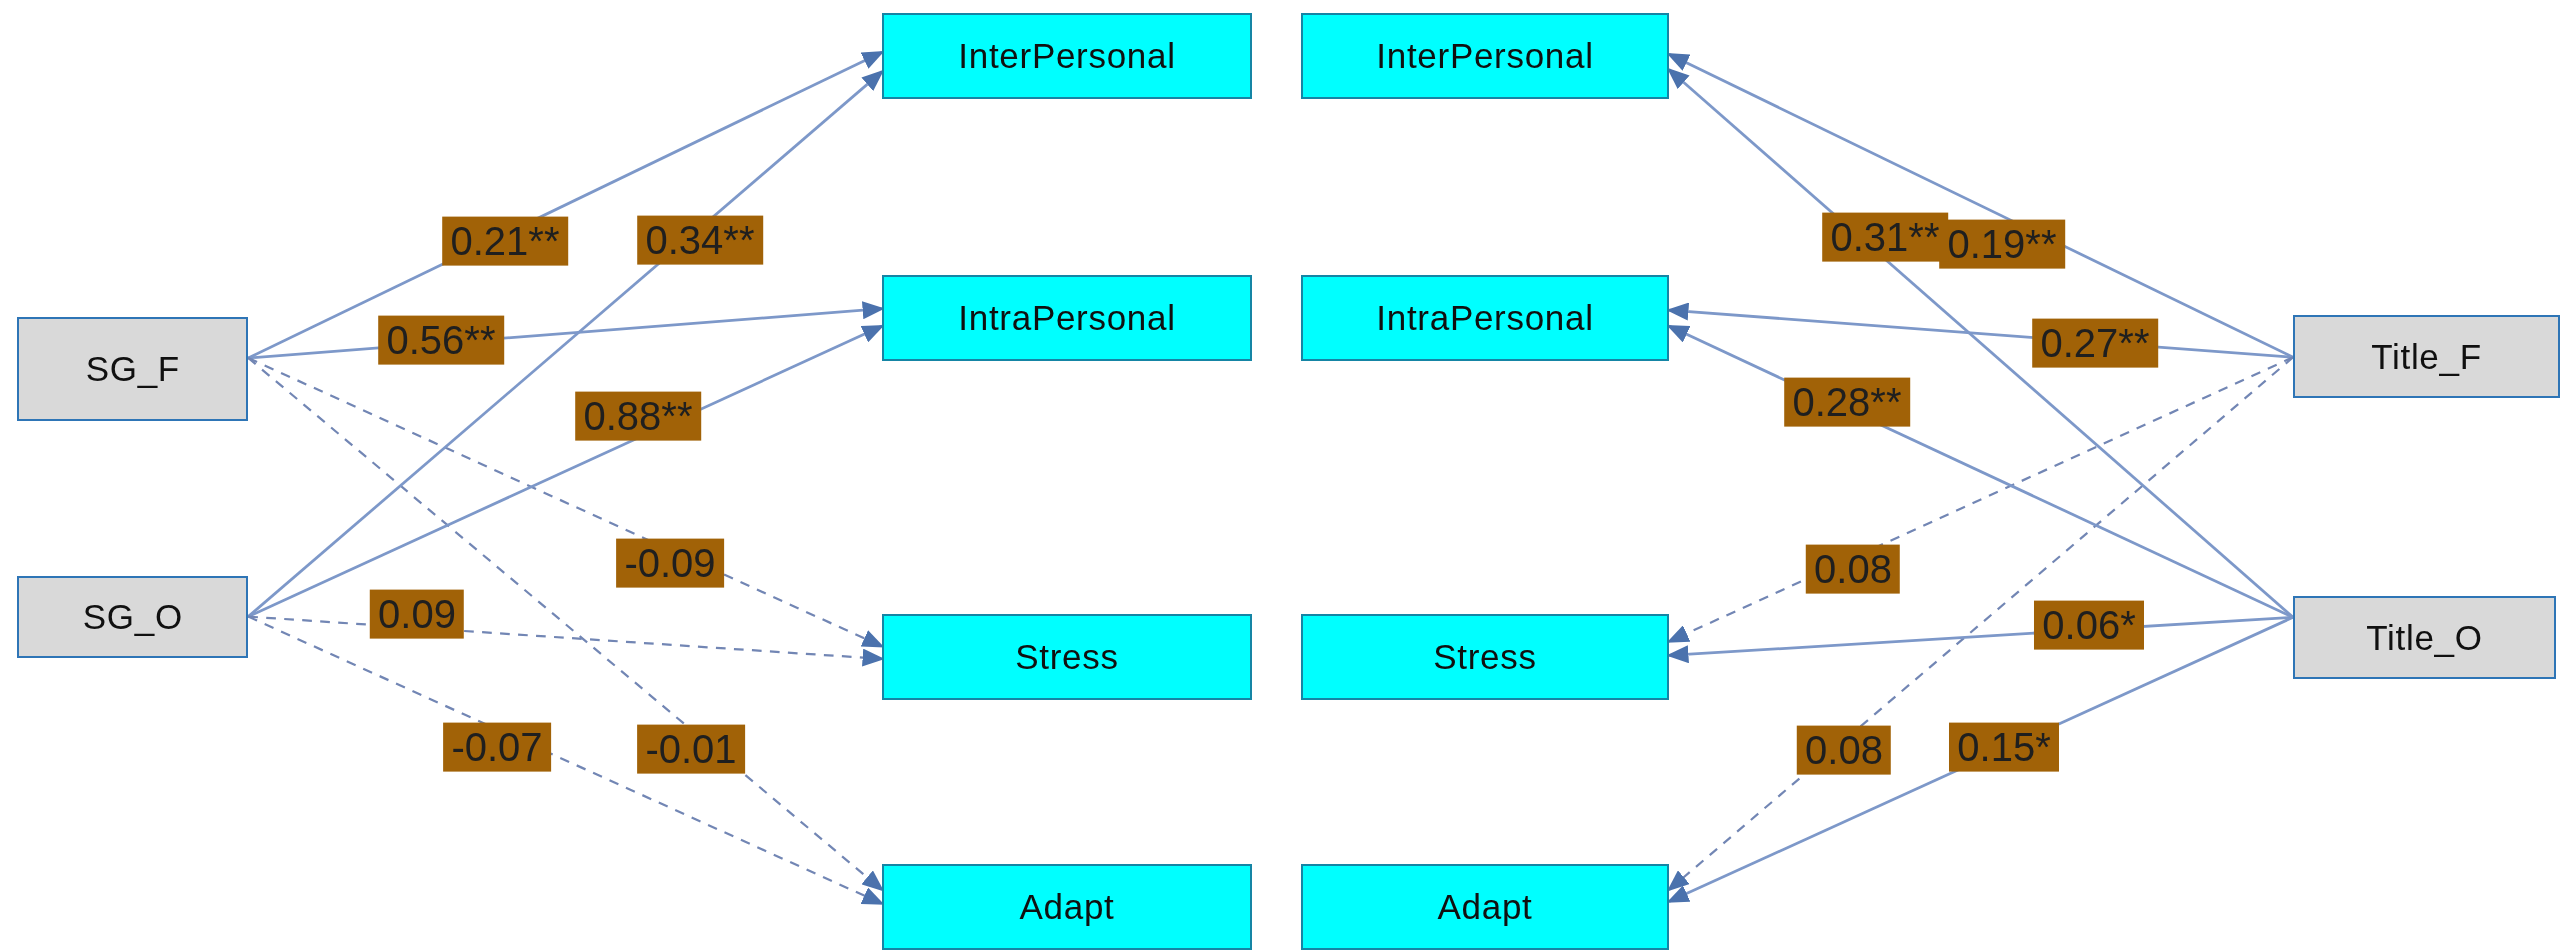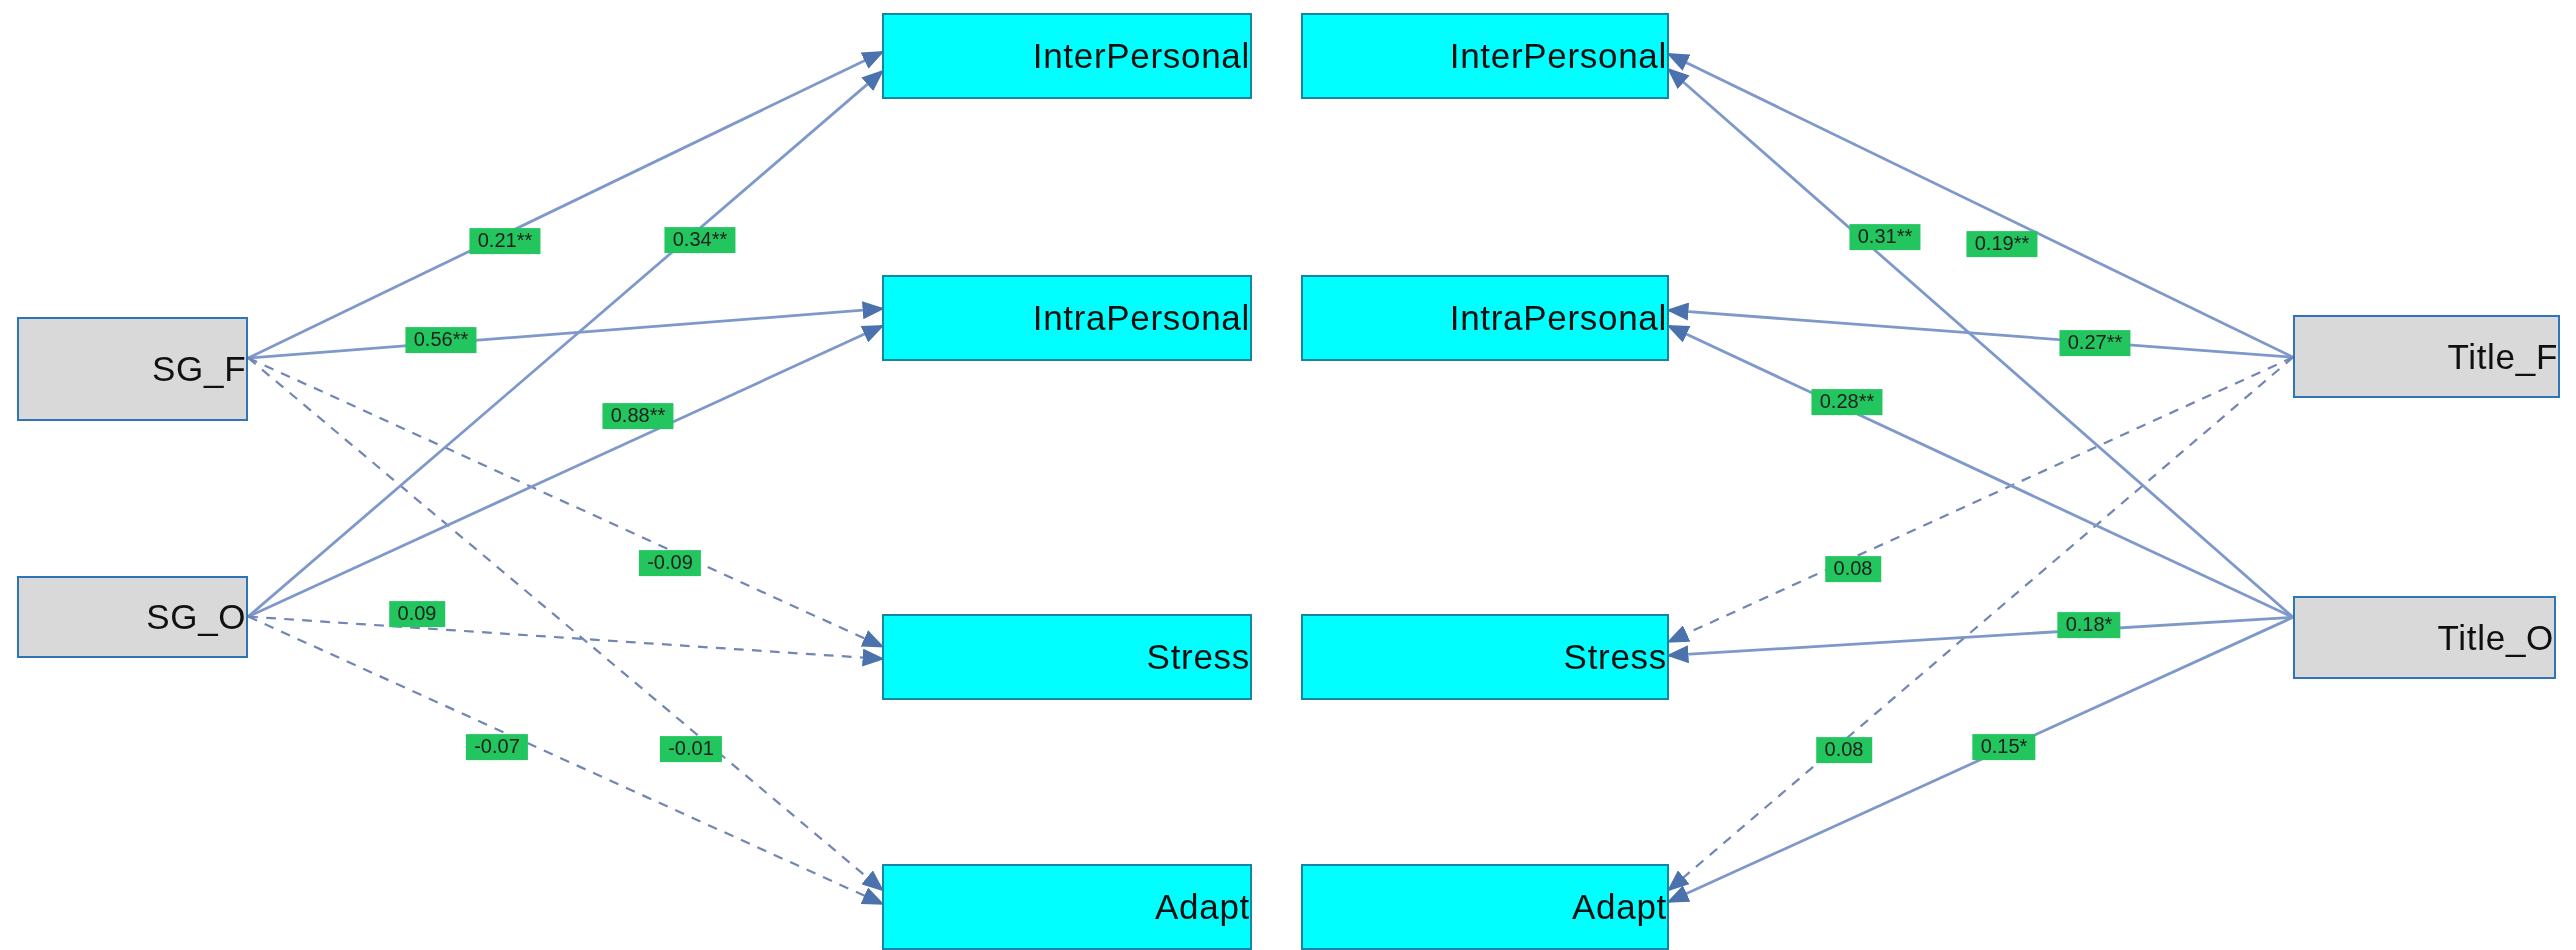--- a/index.html
+++ b/index.html
@@ -6,35 +6,35 @@
   body{
     width:2576px;height:951px;position:relative;overflow:hidden;
     font-family:"Liberation Sans", sans-serif;
   }
   .canvas{position:absolute;left:0;top:0;width:2576px;height:951px;}
   svg.lines{position:absolute;left:0;top:0;width:2576px;height:951px;}
   line.solid{stroke:var(--solid-path);stroke-width:4;}
   line.dashed{stroke:var(--dashed-path);stroke-width:3.2;stroke-dasharray:14 12;}
   .arrowhead-fill{fill:var(--arrowhead);}
   .node{
-    position:absolute;display:flex;align-items:center;justify-content:flex-end;
+    position:absolute;display:flex;align-items:center;justify-content:center;
     box-sizing:border-box;font-size:35px;color:#101010;letter-spacing:0.7px;
   }
   .predictor{
     background:var(--predictor-fill);
     border:2.8px solid var(--predictor-border);
   }
   .outcome{
     background:var(--outcome-fill);
     border:2.8px solid var(--outcome-border);
   }
   .coef{
     position:absolute;transform:translate(-50%,-50%);
-    background:#22c55e;color:var(--label-text);
-    font-size:20px;line-height:1.15;padding:1.4px 8.3px;white-space:nowrap;text-align:right;
+    background:#a16207;color:var(--label-text);
+    font-size:40px;line-height:1.15;padding:1.4px 8.3px;white-space:nowrap;text-align:right;
   }
 </style>
 </head>
 <body>
 
 <div class="canvas">
 
   <svg class="lines" viewBox="0 0 3715 1371">
     <defs>
       <marker id="arw" markerUnits="userSpaceOnUse" markerWidth="32" markerHeight="26" refX="28" refY="13" orient="auto">
@@ -69,21 +69,21 @@
   <div class="coef" style="left:638px;top:416px">0.88**</div>
   <div class="coef" style="left:417px;top:614px">0.09</div>
   <div class="coef" style="left:497px;top:747px">-0.07</div>
 
   <div class="coef" style="left:2002px;top:244px">0.19**</div>
   <div class="coef" style="left:2095px;top:343px">0.27**</div>
   <div class="coef" style="left:1853px;top:569px">0.08</div>
   <div class="coef" style="left:1844px;top:750px">0.08</div>
   <div class="coef" style="left:1885px;top:237px">0.31**</div>
   <div class="coef" style="left:1847px;top:402px">0.28**</div>
-  <div class="coef" style="left:2089px;top:625px">0.18*</div>
+  <div class="coef" style="left:2089px;top:625px">0.06*</div>
   <div class="coef" style="left:2004px;top:747px">0.15*</div>
 
   <div class="node predictor" style="left:17.3px;top:317px;width:231px;height:104px">
     <span>SG_F</span>
   </div>
   <div class="node predictor" style="left:2293px;top:315px;width:267px;height:83px">
     <span>Title_F</span>
   </div>
   <div class="node predictor" style="left:17.3px;top:576px;width:231px;height:82px">
     <span>SG_O</span>

